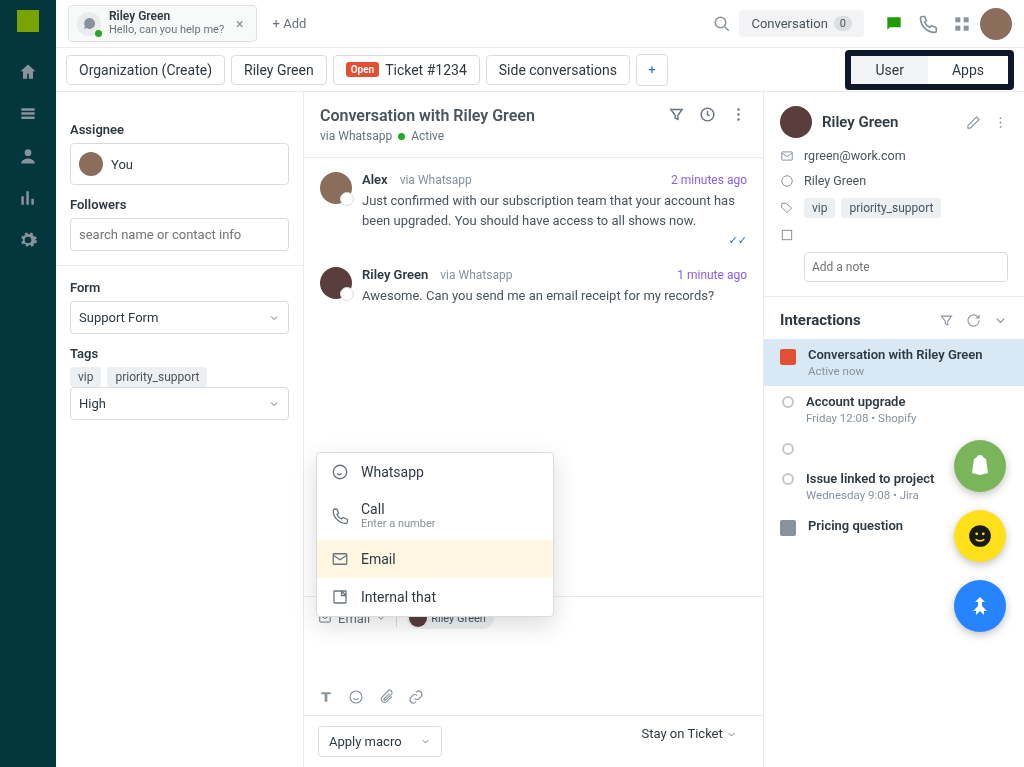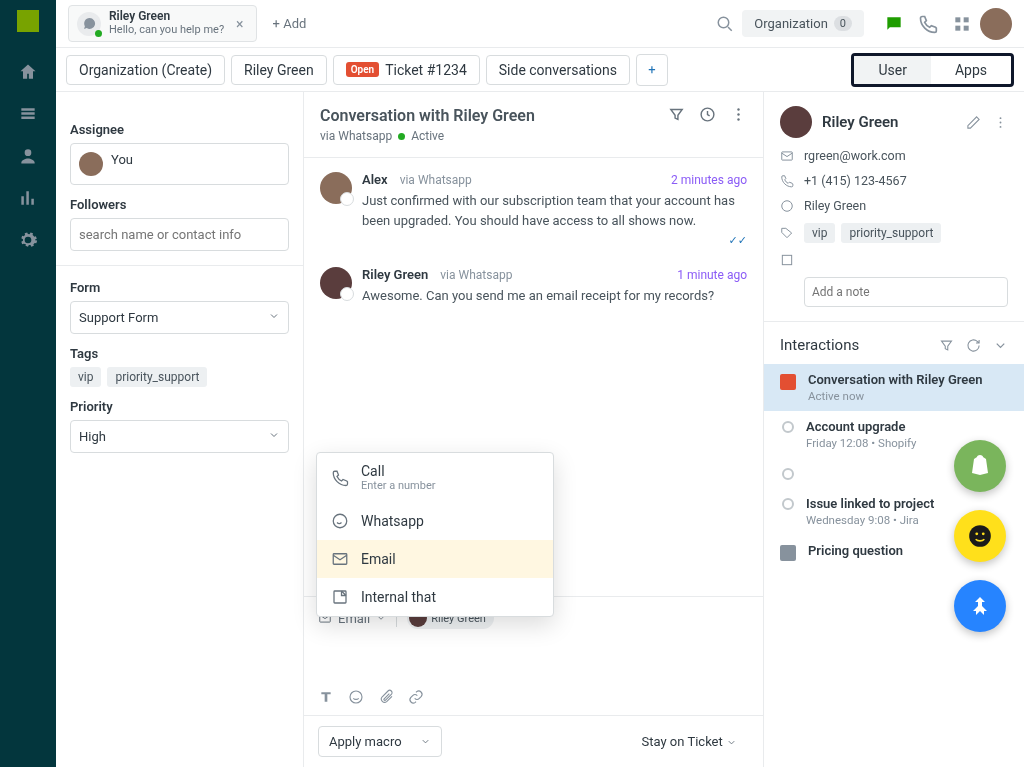--- a/index.html
+++ b/index.html
@@ -22,28 +22,28 @@
 .convs{background:#f1f3f4;border-radius:4px;padding:6px 12px;display:flex;align-items:center;gap:6px;font-size:13px;color:#49545c}
 .convs .badge{background:#dcdfe2;border-radius:8px;font-size:11px;padding:1px 6px}
 .topicons{display:flex;align-items:center;gap:14px;margin-left:12px}
 .topicons .ic{width:20px;height:20px;color:#87929d;cursor:pointer}
 .topicons .chat{color:#1f9d00}
 .avatar{width:32px;height:32px;border-radius:50%;background:#8a6d5b;cursor:pointer}
 .tabsrow{height:44px;border-bottom:1px solid #e9ebed;display:flex;align-items:center;padding:0 10px;gap:6px}
 .tab{border:1px solid #d8dcde;border-radius:4px;padding:6px 12px;font-size:14px;color:#2f3941;cursor:pointer;display:flex;align-items:center;gap:6px}
 .tab.open .pill{background:#e34f32;color:#fff;font-size:10px;border-radius:3px;padding:2px 5px;font-weight:600}
 .plus-tab{border:1px solid #d8dcde;border-radius:4px;width:32px;height:32px;display:flex;align-items:center;justify-content:center;color:#1f73b7;cursor:pointer}
-.seg{margin-left:auto;display:flex;border:3px solid #0f172a;border-radius:4px;overflow:hidden}
+.seg{margin-left:auto;display:flex;border:6px solid #0f172a;border-radius:4px;overflow:hidden}
 .seg .s{padding:6px 24px;cursor:pointer;font-size:14px}
 .seg .s.active{background:#f1f3f4}
 .columns{flex:1;display:flex;overflow:hidden}
 .left{width:248px;border-right:1px solid #e9ebed;padding:14px;overflow-y:auto}
 .label{font-weight:600;font-size:13px;margin:12px 0 6px;color:#2f3941}
 .left .label:first-child{margin-top:16px}
-.fld{border:1px solid #d8dcde;border-radius:4px;padding:8px;font-size:13px;display:flex;gap:8px}
+.fld{border:1px solid #d8dcde;border-radius:4px;padding:8px;font-size:13px;display:flex;align-items:center;gap:8px}
 .fld .av{width:24px;height:24px;border-radius:50%;background:#8a6d5b}
 .fld.select{justify-content:space-between}
 .tagrow{display:flex;gap:6px;flex-wrap:wrap}
 .tag{background:#edf0f2;border-radius:3px;padding:3px 8px;font-size:12px;color:#49545c}
 .divider{border-top:1px solid #e9ebed;margin:14px -14px}
 .center{flex:1;display:flex;flex-direction:column;border-right:1px solid #e9ebed;position:relative}
 .convhdr{padding:14px 16px;border-bottom:1px solid #e9ebed;display:flex;align-items:flex-start}
 .convhdr .ttl{font-size:16px;font-weight:600;color:#49545c}
 .convhdr .meta{font-size:12px;color:#68737d;margin-top:4px;display:flex;align-items:center;gap:6px}
 .convhdr .meta .dot{width:7px;height:7px;background:#2a2;border-radius:50%}
@@ -60,37 +60,37 @@
 .msg .mtime{margin-left:auto;color:#8b5cf6;font-size:12px}
 .msg .mtext{color:#49545c;line-height:1.5}
 .checks{color:#1f73b7;font-size:11px;float:right;margin-top:4px}
 .composer{border-top:1px solid #e9ebed;padding:10px 14px}
 .chanrow{display:flex;align-items:center;gap:10px;margin-bottom:8px}
 .chansel{display:flex;align-items:center;gap:6px;color:#68737d;font-size:13px;cursor:pointer}
 .recip{display:flex;align-items:center;gap:4px;background:#edf0f2;border-radius:12px;padding:2px 8px 2px 2px;font-size:11px;color:#49545c}
 .recip .rav{width:18px;height:18px;border-radius:50%;background:#5a3d3d}
 .toolrow{display:flex;gap:14px;color:#87929d;margin-top:60px}
 .toolrow svg{width:16px;height:16px;cursor:pointer}
-.footer{border-top:1px solid #e9ebed;padding:10px 14px;display:flex;align-items:center}
+.footer{border-top:1px solid #e9ebed;padding:10px 14px;display:flex;}
 .macro{border:1px solid #d8dcde;border-radius:4px;padding:7px 10px;display:flex;align-items:center;gap:18px;font-size:13px;cursor:pointer}
 .stay{margin-left:auto;font-size:13px;color:#2f3941;cursor:pointer;margin-right:12px}
 .submit{background:#333;color:#fff;border-radius:4px;padding:9px 16px;font-size:13px;cursor:pointer}
 .submit .strong{font-weight:700}
 .right{width:260px;overflow-y:auto}
 .rcard{padding:14px 16px;border-bottom:1px solid #e9ebed}
 .rcard .rhdr{display:flex;align-items:center;gap:10px}
 .rcard .rav{width:32px;height:32px;border-radius:50%;background:#5a3d3d}
 .rcard .rname{font-weight:600;font-size:15px}
 .rcard .rtools{margin-left:auto;display:flex;gap:12px;color:#87929d}
 .rcard .rtools svg{width:15px;height:15px;cursor:pointer}
 .meta-row{display:flex;align-items:center;gap:10px;margin-top:10px;font-size:12.5px;color:#49545c}
 .meta-row svg{width:14px;height:14px;color:#87929d;flex-shrink:0}
 .noteinp{border:1px solid #d8dcde;border-radius:4px;padding:7px;font-size:12px;color:#87929d;margin-top:10px;margin-left:24px}
 .interhdr{display:flex;align-items:center;padding:14px 16px 10px}
-.interhdr .ttl{font-weight:400;font-size:15px}
+.interhdr .ttl{font-weight:700;font-size:15px}
 .interhdr .itools{margin-left:auto;display:flex;gap:12px;color:#87929d}
 .interhdr .itools svg{width:15px;height:15px;cursor:pointer}
 .ievent{display:flex;gap:12px;padding:8px 16px;position:relative}
 .ievent.active{background:#d8e8f5}
 .ievent .imarker{width:16px;height:16px;flex-shrink:0;margin-top:2px}
 .ievent .imarker.o{width:12px;height:12px;border:2px solid #c2c8cc;border-radius:50%;background:#fff;margin-left:2px}
 .ievent .imarker.sq{background:#e34f32;border-radius:2px}
 .ievent .imarker.bl{background:#1f73b7;border-radius:2px}
 .ievent .imarker.gr{background:#87929d;border-radius:2px}
 .ievent .ibody .iname{font-weight:600;font-size:13px}
@@ -143,21 +143,21 @@
           <span class="sub">Hello, can you help me?</span>
         </div>
         <span class="xbtn">×</span>
       </div>
       <span class="addbtn">+ Add</span>
       <svg class="search-ico" viewBox="0 0 24 24" fill="none" stroke="#87929d" stroke-width="2">
           <circle cx="10" cy="10" r="7"></circle>
           <path d="M21 21l-5-5"></path>
         </svg>
       <div class="convs">
-        <span>Organization</span>
+        <span>Conversation</span>
         <span class="badge">0</span>
       </div>
       <div class="topicons">
         <svg class="ic chat" viewBox="0 0 24 24" fill="currentColor">
             <path d="M4 4h16v12H7l-3 3z"></path>
           </svg>
         <svg class="ic" viewBox="0 0 24 24" fill="none" stroke="currentColor" stroke-width="2">
             <path d="M22 17v3a2 2 0 01-2 2c-9 0-17-8-17-17a2 2 0 012-2h3l2 5-2 2a13 13 0 006 6l2-2 5 2z"></path>
           </svg>
         <svg class="ic" viewBox="0 0 24 24" fill="currentColor">
@@ -202,21 +202,20 @@
           <span>Support Form</span>
           <svg width="12" height="12" viewBox="0 0 24 24" fill="none" stroke="#68737d" stroke-width="2">
               <path d="M6 9l6 6 6-6"></path>
             </svg>
         </div>
         <div class="label">Tags</div>
         <div class="tagrow">
           <span class="tag">vip</span>
           <span class="tag">priority_support</span>
         </div>
-        <div class="label">Priority</div>
         <div class="fld select">
           <span>High</span>
           <svg width="12" height="12" viewBox="0 0 24 24" fill="none" stroke="#68737d" stroke-width="2">
               <path d="M6 9l6 6 6-6"></path>
             </svg>
         </div>
       </div>
 
       <div class="center">
         <div class="convhdr">
@@ -266,33 +265,33 @@
                 <span class="mtime">1 minute ago</span>
               </div>
               <div class="mtext">Awesome. Can you send me an email receipt for my records?</div>
             </div>
           </div>
         </div>
 
         <div class="popup">
           <div class="pitem">
             <svg viewBox="0 0 24 24" fill="none" stroke="currentColor" stroke-width="1.7">
+                <circle cx="12" cy="12" r="9"></circle>
+                <path d="M8 14c2 2 4 2 6 0"></path>
+              </svg>
+            <div class="pname">Whatsapp</div>
+          </div>
+          <div class="pitem">
+            <svg viewBox="0 0 24 24" fill="none" stroke="currentColor" stroke-width="1.7">
                 <path d="M22 17v3a2 2 0 01-2 2c-9 0-17-8-17-17a2 2 0 012-2h3l2 5-2 2a13 13 0 006 6l2-2 5 2z"></path>
               </svg>
             <div>
                 <div class="pname">Call</div>
                 <div class="psub">Enter a number</div>
               </div>
-          </div>
-          <div class="pitem">
-            <svg viewBox="0 0 24 24" fill="none" stroke="currentColor" stroke-width="1.7">
-                <circle cx="12" cy="12" r="9"></circle>
-                <path d="M8 14c2 2 4 2 6 0"></path>
-              </svg>
-            <div class="pname">Whatsapp</div>
           </div>
           <div class="pitem sel">
             <svg viewBox="0 0 24 24" fill="none" stroke="currentColor" stroke-width="1.7">
                 <rect x="3" y="5" width="18" height="14" rx="1"></rect>
                 <path d="M3 7l9 6 9-6"></path>
               </svg>
             <div class="pname">Email</div>
           </div>
           <div class="pitem">
             <svg viewBox="0 0 24 24" fill="none" stroke="currentColor" stroke-width="1.7">
@@ -368,26 +367,20 @@
                   <circle cx="12" cy="19" r="1.5"></circle>
                 </svg>
             </div>
           </div>
           <div class="meta-row">
               <svg viewBox="0 0 24 24" fill="none" stroke="currentColor" stroke-width="1.7">
                 <rect x="3" y="5" width="18" height="14" rx="1"></rect>
                 <path d="M3 7l9 6 9-6"></path>
               </svg>
               <span>rgreen@work.com</span>
-            </div>
-          <div class="meta-row">
-              <svg viewBox="0 0 24 24" fill="none" stroke="currentColor" stroke-width="1.7">
-                <path d="M22 17v3a2 2 0 01-2 2c-9 0-17-8-17-17a2 2 0 012-2h3l2 5-2 2a13 13 0 006 6l2-2 5 2z"></path>
-              </svg>
-              <span>+1 (415) 123-4567</span>
             </div>
           <div class="meta-row">
               <svg viewBox="0 0 24 24" fill="none" stroke="currentColor" stroke-width="1.7">
                 <circle cx="12" cy="12" r="9"></circle>
               </svg>
               <span>Riley Green</span>
             </div>
           <div class="meta-row">
               <svg viewBox="0 0 24 24" fill="none" stroke="currentColor" stroke-width="1.7">
                 <path d="M20 12l-8 8-9-9V4h7z"></path>

